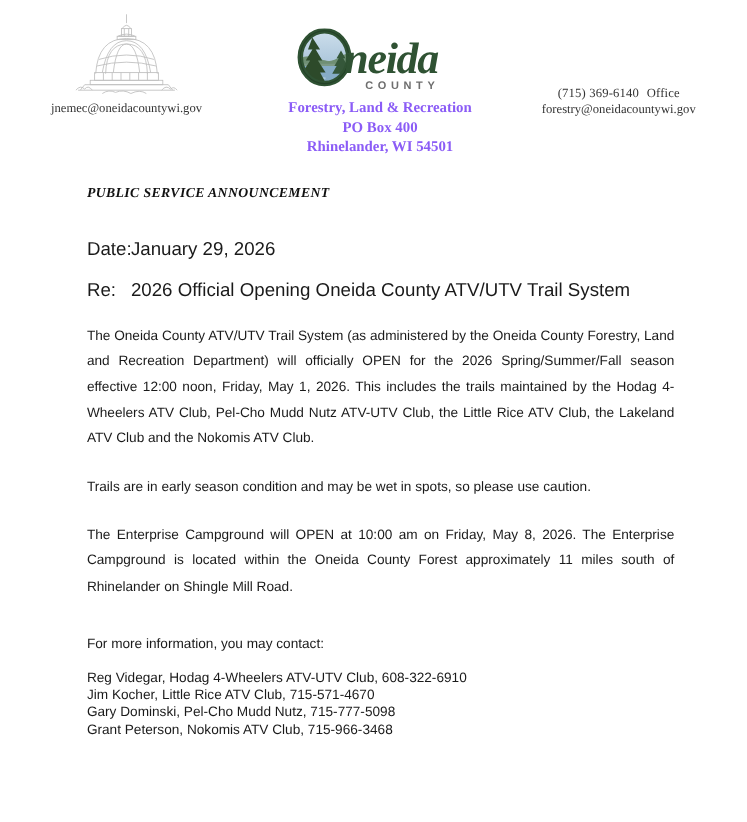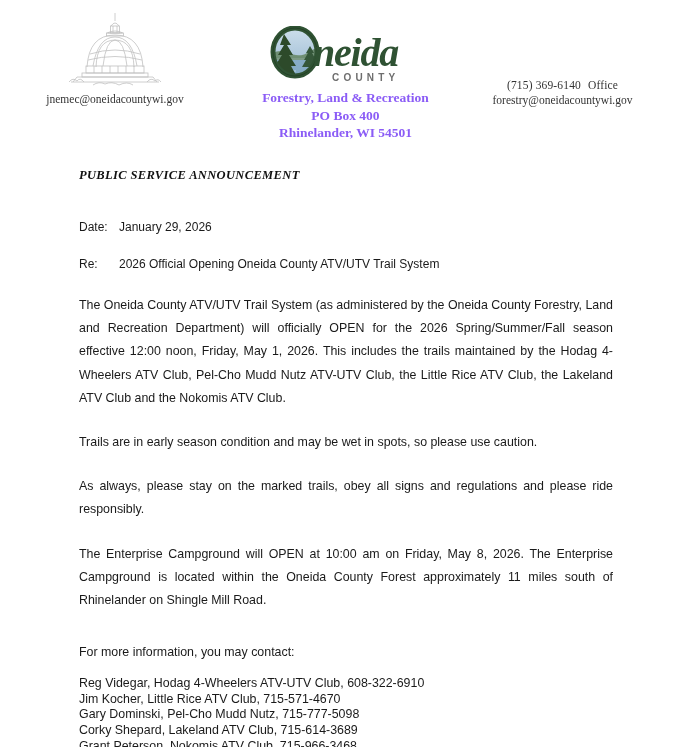--- a/index.html
+++ b/index.html
@@ -99,21 +99,21 @@
     font-style: italic;
     font-weight: bold;
     font-size: 12.5px;
     letter-spacing: 0.35px;
     color: #111111;
     margin: 0 0 36px 0;
   }
 
   .kv-row {
     display: flex;
-    font-size: 12px;
+    font-size: 17px;
     line-height: 16px;
     margin-bottom: 21px;
   }
   .kv-label { width: 40px; flex: 0 0 40px; }
   .kv-value { flex: 1 1 auto; }
 
   .para {
     font-size: 12.4px;
     line-height: 23.2px;
     text-align: justify;
@@ -252,26 +252,24 @@
     <div class="kv-value">January 29, 2026</div>
   </div>
 
   <div class="kv-row">
     <div class="kv-label">Re:</div>
     <div class="kv-value">2026 Official Opening Oneida County ATV/UTV Trail System</div>
   </div>
 
   <p class="para first">The Oneida County ATV/UTV Trail System (as administered by the Oneida County Forestry, Land and Recreation Department) will officially OPEN for the 2026 Spring/Summer/Fall season effective 12:00 noon, Friday, May 1, 2026. This includes the trails maintained by the Hodag 4-Wheelers ATV Club, Pel-Cho Mudd Nutz ATV-UTV Club, the Little Rice ATV Club, the Lakeland ATV Club and the Nokomis ATV Club.</p>
   <p class="para no-just">Trails are in early season condition and may be wet in spots, so please use caution.</p>
-  <p class="para">As always, please stay on the marked trails, obey all signs and regulations and please ride responsibly.</p>
   <p class="para">The Enterprise Campground will OPEN at 10:00 am on Friday, May 8, 2026. The Enterprise Campground is located within the Oneida County Forest approximately 11 miles south of Rhinelander on Shingle Mill Road.</p>
 
   <div class="contact-intro">For more information, you may contact:</div>
 
   <ul class="contact-list">
     <li>Reg Videgar, Hodag 4-Wheelers ATV-UTV Club, 608-322-6910</li>
     <li>Jim Kocher, Little Rice ATV Club, 715-571-4670</li>
     <li>Gary Dominski, Pel-Cho Mudd Nutz, 715-777-5098</li>
-    <li>Corky Shepard, Lakeland ATV Club, 715-614-3689</li>
     <li>Grant Peterson, Nokomis ATV Club, 715-966-3468</li>
 
   </ul>
 </div>
 
 </body></html>

